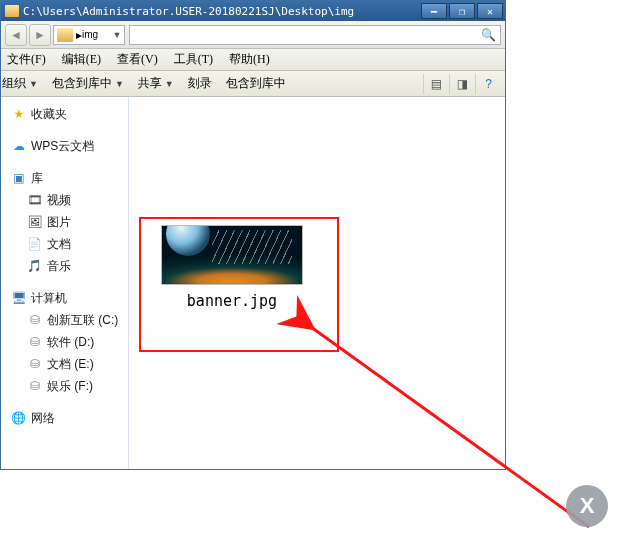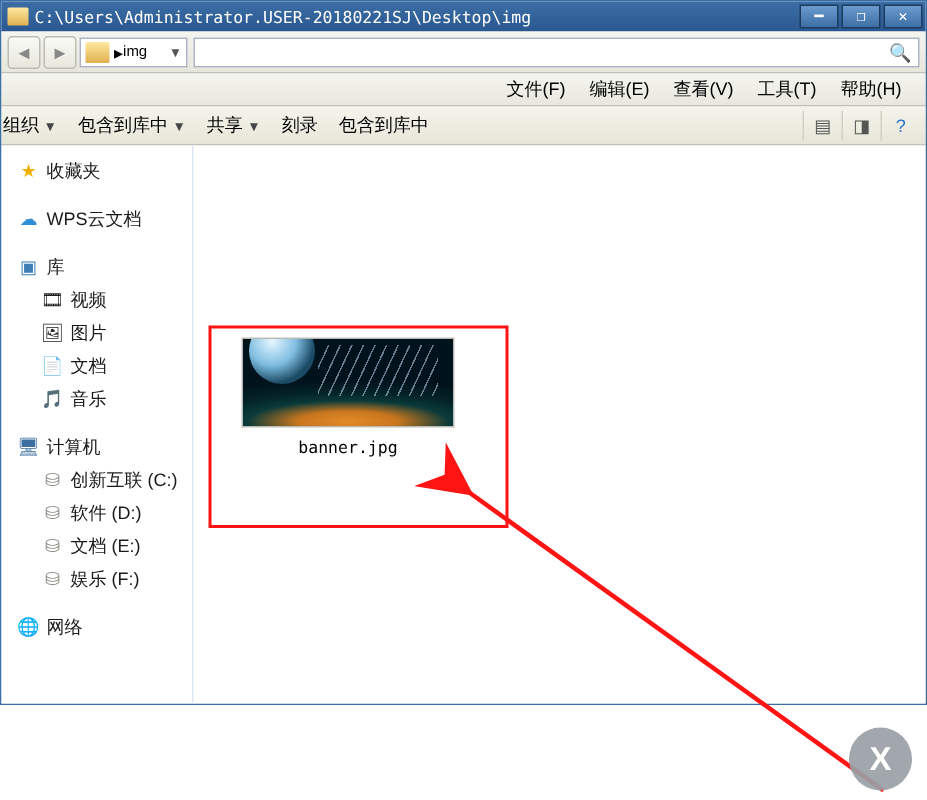--- a/index.html
+++ b/index.html
@@ -1,30 +1,30 @@
 <!DOCTYPE html>
 <html><head>
 <meta charset="utf-8">
 <style>
   * { margin: 0; padding: 0; box-sizing: border-box; }
   body { font-family: "Microsoft YaHei", SimSun, Arial, sans-serif; font-size: 12px; background: #fff; width: 618px; height: 533px; overflow: hidden; position: relative; }
-  .window { width: 618px; height: 470px; border: 1px solid #3a6ea5; display: flex; flex-direction: column; }
+  .window { width: 506px; height: 470px; border: 1px solid #3a6ea5; display: flex; flex-direction: column; }
   .titlebar { background: linear-gradient(#3b6ea5,#2a578f); color: #fff; height: 20px; display: flex; align-items: center; font-family: "SimSun", monospace; font-size: 11px; padding-left: 4px; }
   .titlebar .folder-ico { width: 14px; height: 12px; background: linear-gradient(#ffe9a2,#e0b050); margin-right: 4px; border-radius: 1px; }
   .titlebar-buttons { margin-left: auto; display: flex; }
   .titlebar-buttons div { width: 26px; height: 16px; border: 1px solid #1d3c60; margin-right: 2px; background: linear-gradient(#6b9bce,#3d6fa5); display: flex; align-items: center; justify-content: center; color: #fff; font-size: 10px; }
   .navrow { background: linear-gradient(#f5f5f0,#e6e6dc); height: 28px; display: flex; align-items: center; border-bottom: 1px solid #c0c0b8; padding: 0 4px; }
   .navbtn { width: 22px; height: 22px; border: 1px solid #bdbdb5; border-radius: 3px; background: linear-gradient(#fafaf6,#e7e7dd); margin-right: 2px; display:flex; align-items:center; justify-content:center; color:#888; font-size:12px; }
   .addr { flex: 0 0 72px; height: 20px; border: 1px solid #abb3c3; background: #fff; display: flex; align-items: center; margin-right: 4px; }
   .addr .fi { width: 16px; height: 14px; background: linear-gradient(#ffe9a2,#e0b050); margin: 0 3px; border-radius:1px; }
   .addr .txt { flex:1; font-size:10px; }
   .addr .dd { width:14px; text-align:center; color:#555; font-size:9px; }
   .searchbox { flex:1; height: 20px; border: 1px solid #abb3c3; background: #fff; display:flex; align-items:center; padding:0 4px; color:#888; }
   .searchbox .mag { margin-left:auto; color:#555; }
-  .menubar { background: linear-gradient(#f5f5f0,#e8e8de); height: 22px; display:flex; align-items:center; border-bottom:1px solid #c0c0b8; padding-left:6px; font-family: Liberation Sans, sans-serif; justify-content: flex-end; }
+  .menubar { background: linear-gradient(#f5f5f0,#e8e8de); height: 22px; display:flex; align-items:center; border-bottom:1px solid #c0c0b8; padding-left:6px; font-family: Liberation Serif, serif; }
   .menubar span { margin-right: 16px; }
   .toolbar { background: linear-gradient(#f4f4ec,#e6e6d8); height: 26px; display:flex; align-items:center; border-bottom:1px solid #c0c0b8; padding-left:1px; }
   .toolbar .item { margin-right: 14px; display:flex; align-items:center; }
   .toolbar .caret { font-size:9px; margin-left:3px; color:#444; }
   .toolbar .right { margin-left:auto; display:flex; align-items:center; padding-right:4px; }
   .toolbar .iconbtn { width:26px; height:20px; border-left:1px solid #d0d0c4; display:flex; align-items:center; justify-content:center; color:#555; font-size:12px; }
   .body { flex:1; display:flex; min-height:0; }
   .sidebar { width:128px; background:#fff; border-right:1px solid #d9e3ef; padding:6px 0; overflow:hidden; }
   .sidebar .grp { padding:2px 8px 2px 10px; display:flex; align-items:center; font-size:12px; color:#1a1a1a; line-height:18px; }
   .sidebar .grp.header { font-weight: normal; }
@@ -35,21 +35,21 @@
   .ico.lib { color:#3f7fb5; }
   .ico.drive { color:#8a8a82; }
   .ico.comp { color:#3a6fa0; }
   .ico.net { color:#2a72c8; }
   .sidebar .spacer { height:10px; }
   .content { flex:1; background:#fff; position:relative; }
   .highlight { position:absolute; border:2px solid #ff1414; left:10px; top:120px; width:200px; height:135px; }
   .thumb { position:absolute; left:32px; top:128px; width:142px; height:60px; border:1px solid #bcbcb4; background: radial-gradient(ellipse 120% 60% at 50% 95%, #e28a26 0%, #c8761e 20%, #0a3a3a 40%, #052428 55%, #00121c 80%); overflow:hidden; }
   .thumb::before { content:""; position:absolute; left:4px; top:-14px; width:44px; height:44px; border-radius:50%; background: radial-gradient(circle at 35% 35%, #e6f6ff, #7fbde0 40%, #1a4a64 70%); }
   .thumb .rain { position:absolute; top:4px; right:10px; width:80px; height:34px; background: repeating-linear-gradient(115deg, rgba(255,255,255,0) 0 6px, rgba(200,230,255,0.5) 6px 7px); }
-  .thumblabel { position:absolute; left:32px; top:195px; width:142px; text-align:center; font-family: SimSun, monospace; font-size:11px; }
+  .thumblabel { position:absolute; left:32px; top:195px; width:142px; text-align:center; font-family: SimSun, monospace; font-size:15px; }
   .arrow-svg { position:absolute; left:140px; top:130px; pointer-events:none; }
   .status { height:40px; border-top:1px solid #e0e0d8; display:flex; align-items:center; padding-left:10px; background:#fff; }
   .status .fld { width:32px; height:28px; background: linear-gradient(#fff3c2,#f3cf6b); border-radius:2px; border:1px solid #d9b95a; margin-right:10px; }
   .watermark { position:absolute; right:4px; bottom:6px; display:flex; align-items:center; opacity:0.92; }
   .watermark .circ { width:42px; height:42px; border-radius:50%; background:#9aa0a6; display:flex; align-items:center; justify-content:center; color:#fff; font-size:22px; font-weight:bold; margin-right:6px; }
   .watermark .txtb { line-height:14px; }
   .watermark .cn { font-size:18px; color:#888; font-weight:bold; letter-spacing:2px; }
   .watermark .en { font-size:8px; color:#aaa; letter-spacing:1px; }
 </style>
 </head>

